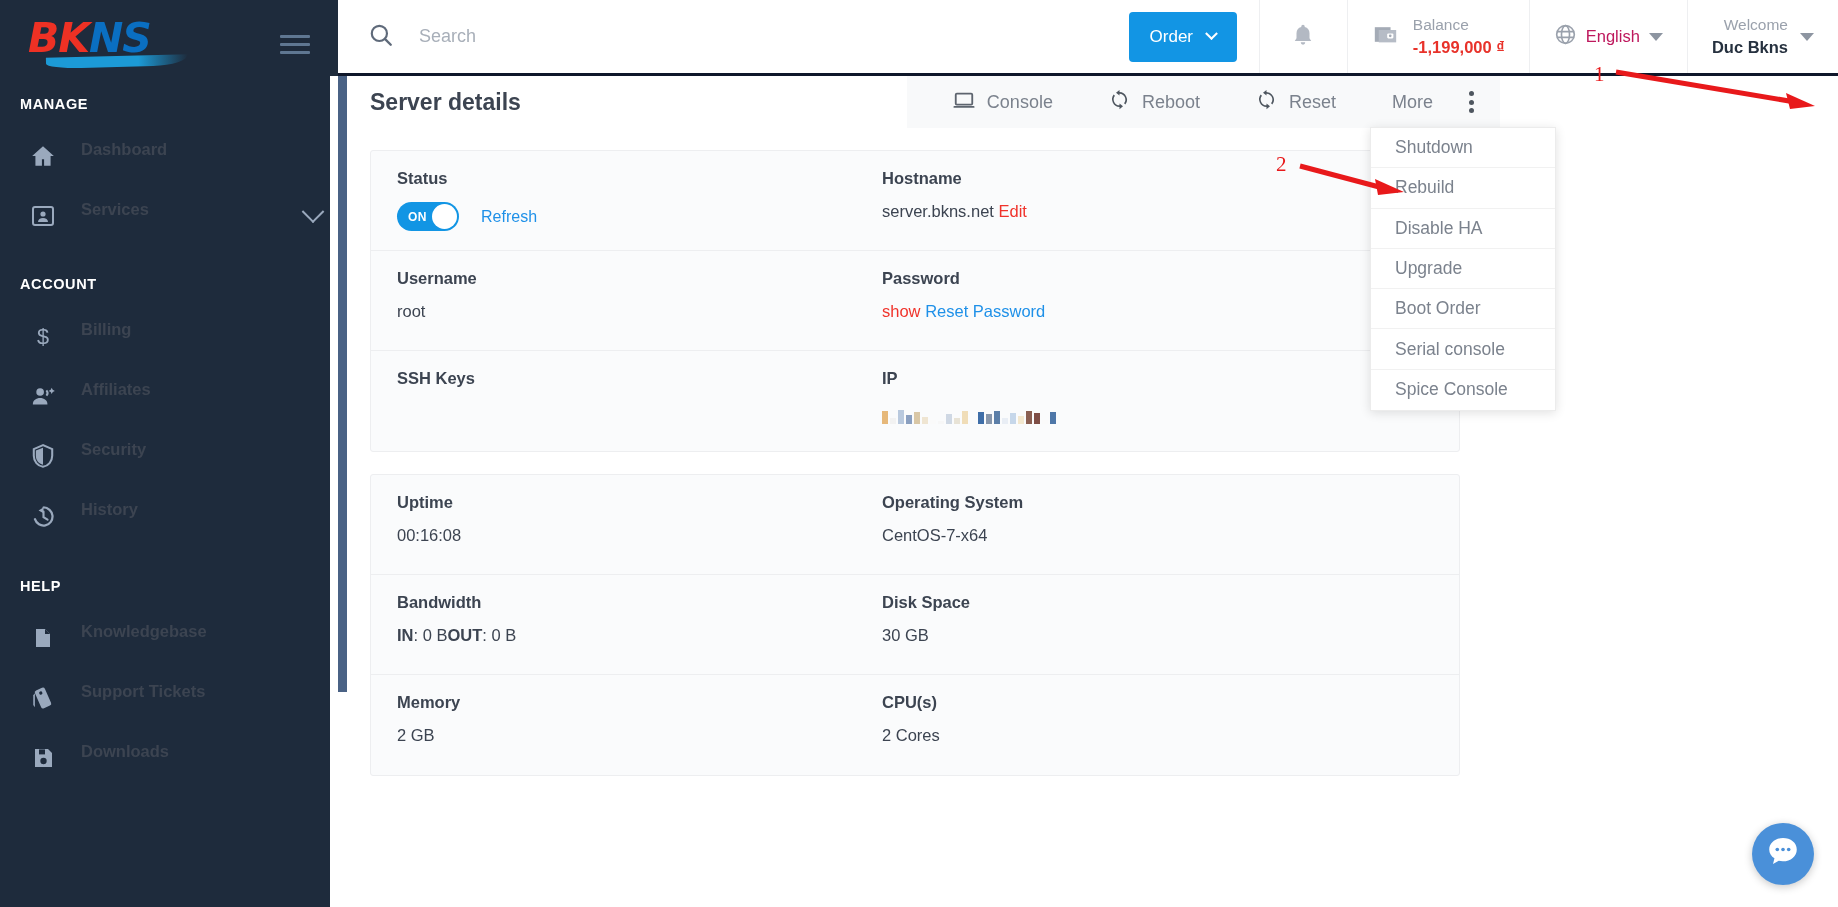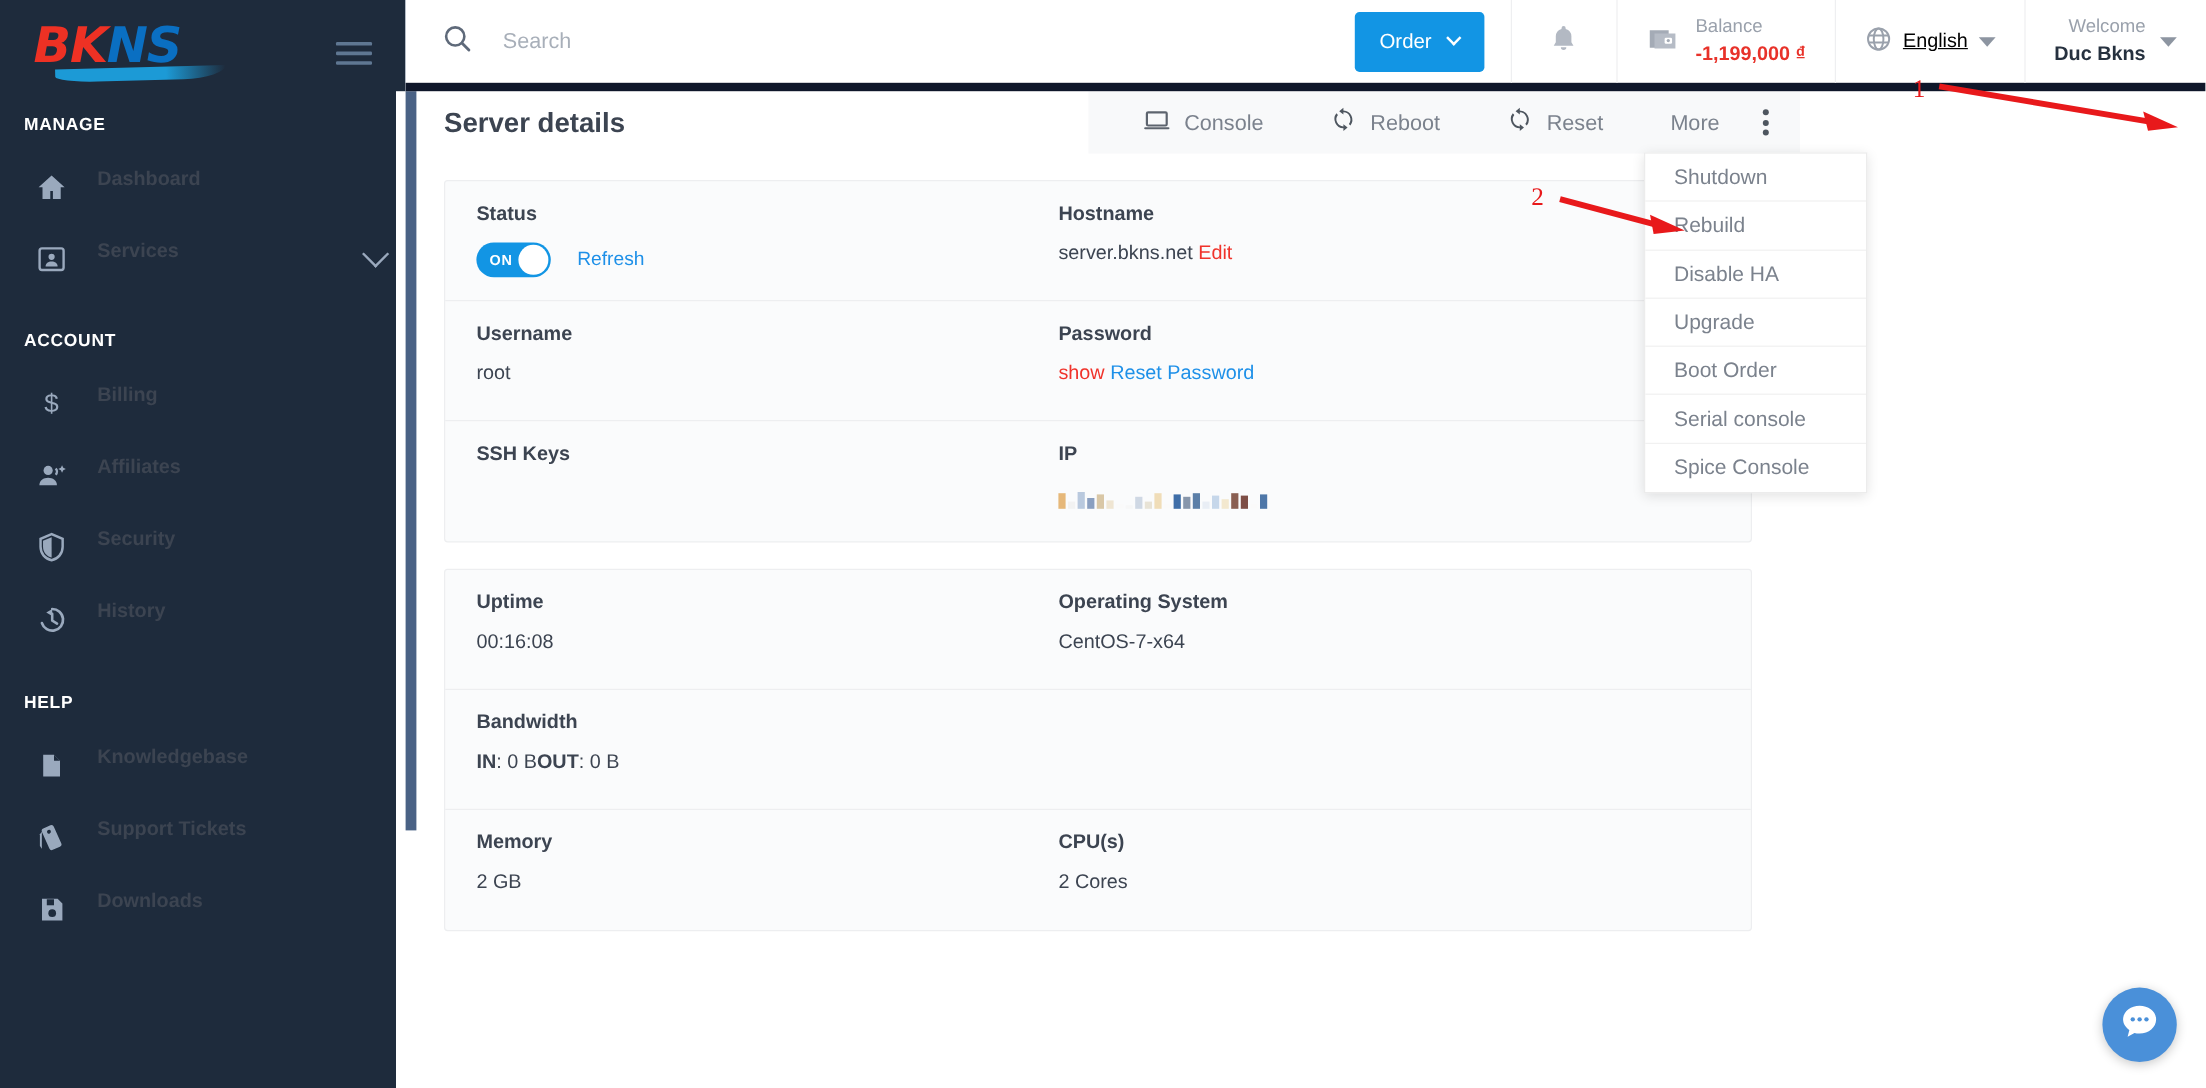--- a/index.html
+++ b/index.html
@@ -113,21 +113,21 @@
     min-width: 0;
   }
 
   
   .topbar {
     position: absolute; left: 338px; top: 0;
     width: 1500px; height: 76px;
     background: #ffffff;
     display: flex; align-items: stretch;
     z-index: 40;
-    border-bottom: 7px solid #0f172a;
+    border-bottom: 3px solid #0f172a;
   }
   .search-wrap {
     flex: 1; display: flex; align-items: center;
     padding-left: 30px; min-width: 0;
   }
   .search-icon { margin-right: 25px; flex: 0 0 auto; }
   .search-input {
     border: none; outline: none; background: transparent;
     font-size: 18px; color: #6a7280;
     font-family: "Liberation Sans", sans-serif;
@@ -153,21 +153,21 @@
     display: flex; align-items: center; justify-content: center;
     border-left: 1px solid #eeeff1;
     padding: 0 24px;
     cursor: pointer;
   }
   .tb-bell { width: 88px; }
   .tb-balance { gap: 14px; }
   .bal-txt { line-height: 1.35; }
   .bal-label { font-size: 15.5px; color: #9aa1ac; }
   .bal-value { font-size: 16.5px; color: #e8322a; font-weight: bold; }
-  .tb-lang { gap: 9px; font-size: 16.5px; color: #000000; text-decoration: underline; }
+  .tb-lang { gap: 9px; font-size: 16.5px; color: #be185d; }
   .tb-user { gap: 12px; }
   .user-txt { text-align: right; line-height: 1.35; }
   .user-welcome { font-size: 15.5px; color: #9aa1ac; }
   .user-name { font-size: 16.5px; color: #26313f; font-weight: bold; }
   .tri-down {
     width: 0; height: 0;
     border-left: 7px solid transparent;
     border-right: 7px solid transparent;
     border-top: 8px solid #8d95a1;
   }
@@ -616,20 +616,24 @@
       </div>
 
       <div class="row">
         <div class="cellpair">
           <div class="lbl">Bandwidth</div>
           <div class="val" style="display:flex;">
             <span><b>IN</b>: <span>0 B</span></span>
             <span><b>OUT</b>: <span>0 B</span></span>
           </div>
         </div>
+        <div class="cellpair">
+          <div class="lbl">Disk Space</div>
+          <div class="val">30 GB</div>
+        </div>
       </div>
 
       <div class="row">
         <div class="cellpair">
           <div class="lbl">Memory</div>
           <div class="val">2 GB</div>
         </div>
         <div class="cellpair">
           <div class="lbl">CPU(s)</div>
           <div class="val">2 Cores</div>

